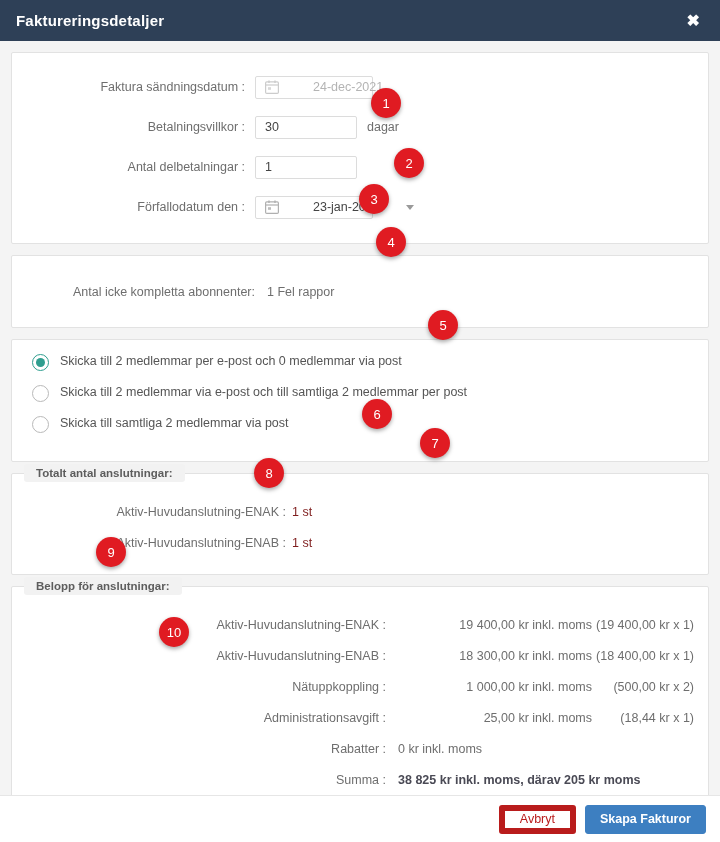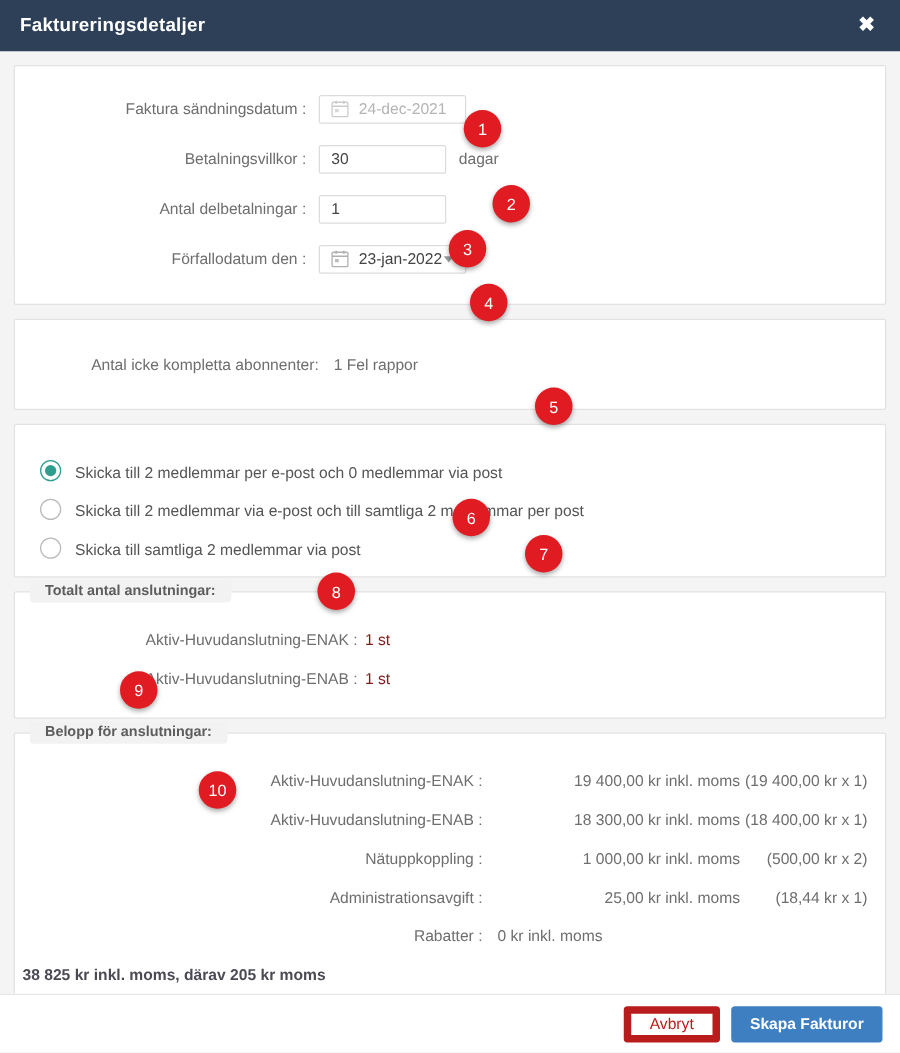--- a/index.html
+++ b/index.html
@@ -73,20 +73,21 @@
 
   .input-box {
     height: 23px;
     border: 1px solid #dcdcdc;
     border-radius: 2px;
     background: #ffffff;
     display: flex; align-items: center;
     padding: 0 9px;
     font-size: 12.5px;
     color: #444;
+    gap: 26px;
   }
   .input-box.w-wide { width: 118px; }
   .input-box.w-text { width: 102px; }
   .input-box.disabled { background: #ffffff; color: #b4b4b4; }
   .input-box .val { white-space: nowrap; }
 
   .cal-icon {
     width: 14px; height: 14px;
     margin-right: 8px;
     flex: 0 0 14px;
@@ -115,21 +116,21 @@
     white-space: nowrap;
   }
   .info-value {
     font-size: 12.5px; color: #6e6e6e;
     margin-left: 12px; white-space: nowrap;
   }
 
   
   .panel-radio { padding: 14px 0 14px 0; }
   .radio-row {
-    display: flex; align-items: flex-end;
+    display: flex; align-items: flex-start;
     height: 31px;
     padding-left: 20px;
     position: relative;
   }
   .radio-mark {
     width: 17px; height: 17px;
     border-radius: 50%;
     border: 1.5px solid #b9b9b9;
     background: #fff;
     flex: 0 0 17px;
@@ -395,20 +396,21 @@
         <div class="amt-value">25,00 kr inkl. moms</div>
         <div class="amt-calc">(18,44 kr x 1)</div>
       </div>
 
       <div class="amt-row plain">
         <div class="amt-name">Rabatter :</div>
         <div class="amt-value">0 kr inkl. moms</div>
       </div>
 
       <div class="amt-row total">
+        <div class="amt-name">Summa :</div>
         <div class="amt-value">38 825 kr inkl. moms, därav 205 kr moms</div>
       </div>
     </div>
 
     <div>
       <div class="badge" style="left:371px;top:47px">1</div>
       <div class="badge" style="left:394px;top:107px">2</div>
       <div class="badge" style="left:359px;top:143px">3</div>
       <div class="badge" style="left:376px;top:186px">4</div>
       <div class="badge" style="left:428px;top:269px">5</div>

